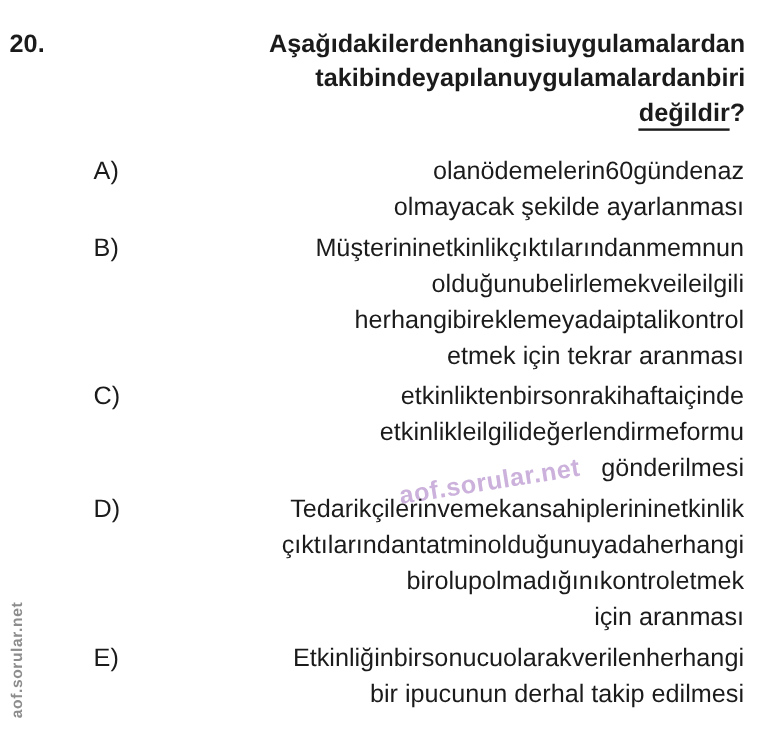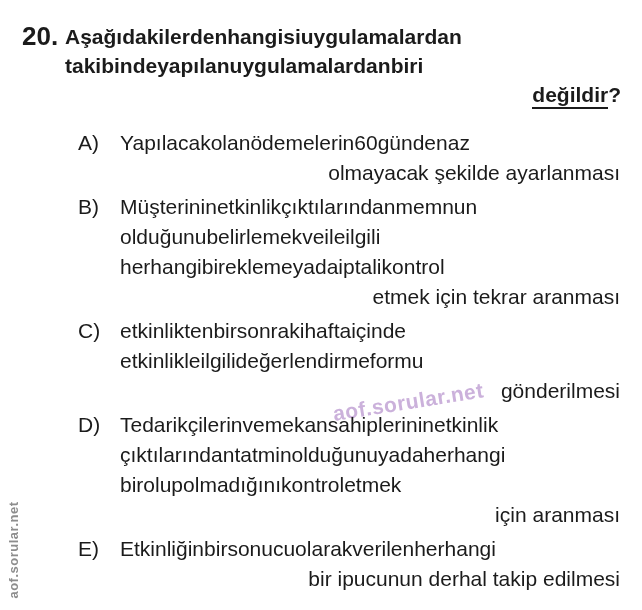--- a/index.html
+++ b/index.html
@@ -9,40 +9,40 @@
     height: 610px;
     background: #ffffff;
     overflow: hidden;
     font-family: "Liberation Sans", sans-serif;
     color: #1b1b1b;
   }
 
   
   .qnum {
     position: absolute;
-    left: 22px;
+    left: 8px;
     top: 22px;
-    font-size: 26px;
+    font-size: 21px;
     font-weight: bold;
     line-height: 29px;
     z-index: 2;
   }
   .qtext {
     position: absolute;
     left: 65px;
     top: 22px;
     width: 556px;
     font-size: 21px;
     font-weight: bold;
     line-height: 29px;
     z-index: 2;
   }
 
   
-  .jline { display: flex; justify-content: flex-start; }
+  .jline { display: flex; justify-content: flex-end; }
   .lline { text-align: right; }
 
   .underline {
     border-bottom: 2px solid #1b1b1b;
     padding-bottom: 1px;
   }
 
   
   .options {
     position: absolute;
@@ -115,21 +115,20 @@
     <div class="lline">
       <span class="underline">değildir</span><span>?</span>
     </div>
   </div>
 
   <div class="options">
       <div class="option">
         <div class="letter">A)</div>
         <div class="body">
           <div class="jline">
-            <span>Yapılacak</span>
             <span>olan</span>
             <span>ödemelerin</span>
             <span>60</span>
             <span>günden</span>
             <span>az</span>
           </div>
           <div class="lline">olmayacak şekilde ayarlanması</div>
         </div>
       </div>
       <div class="option">

